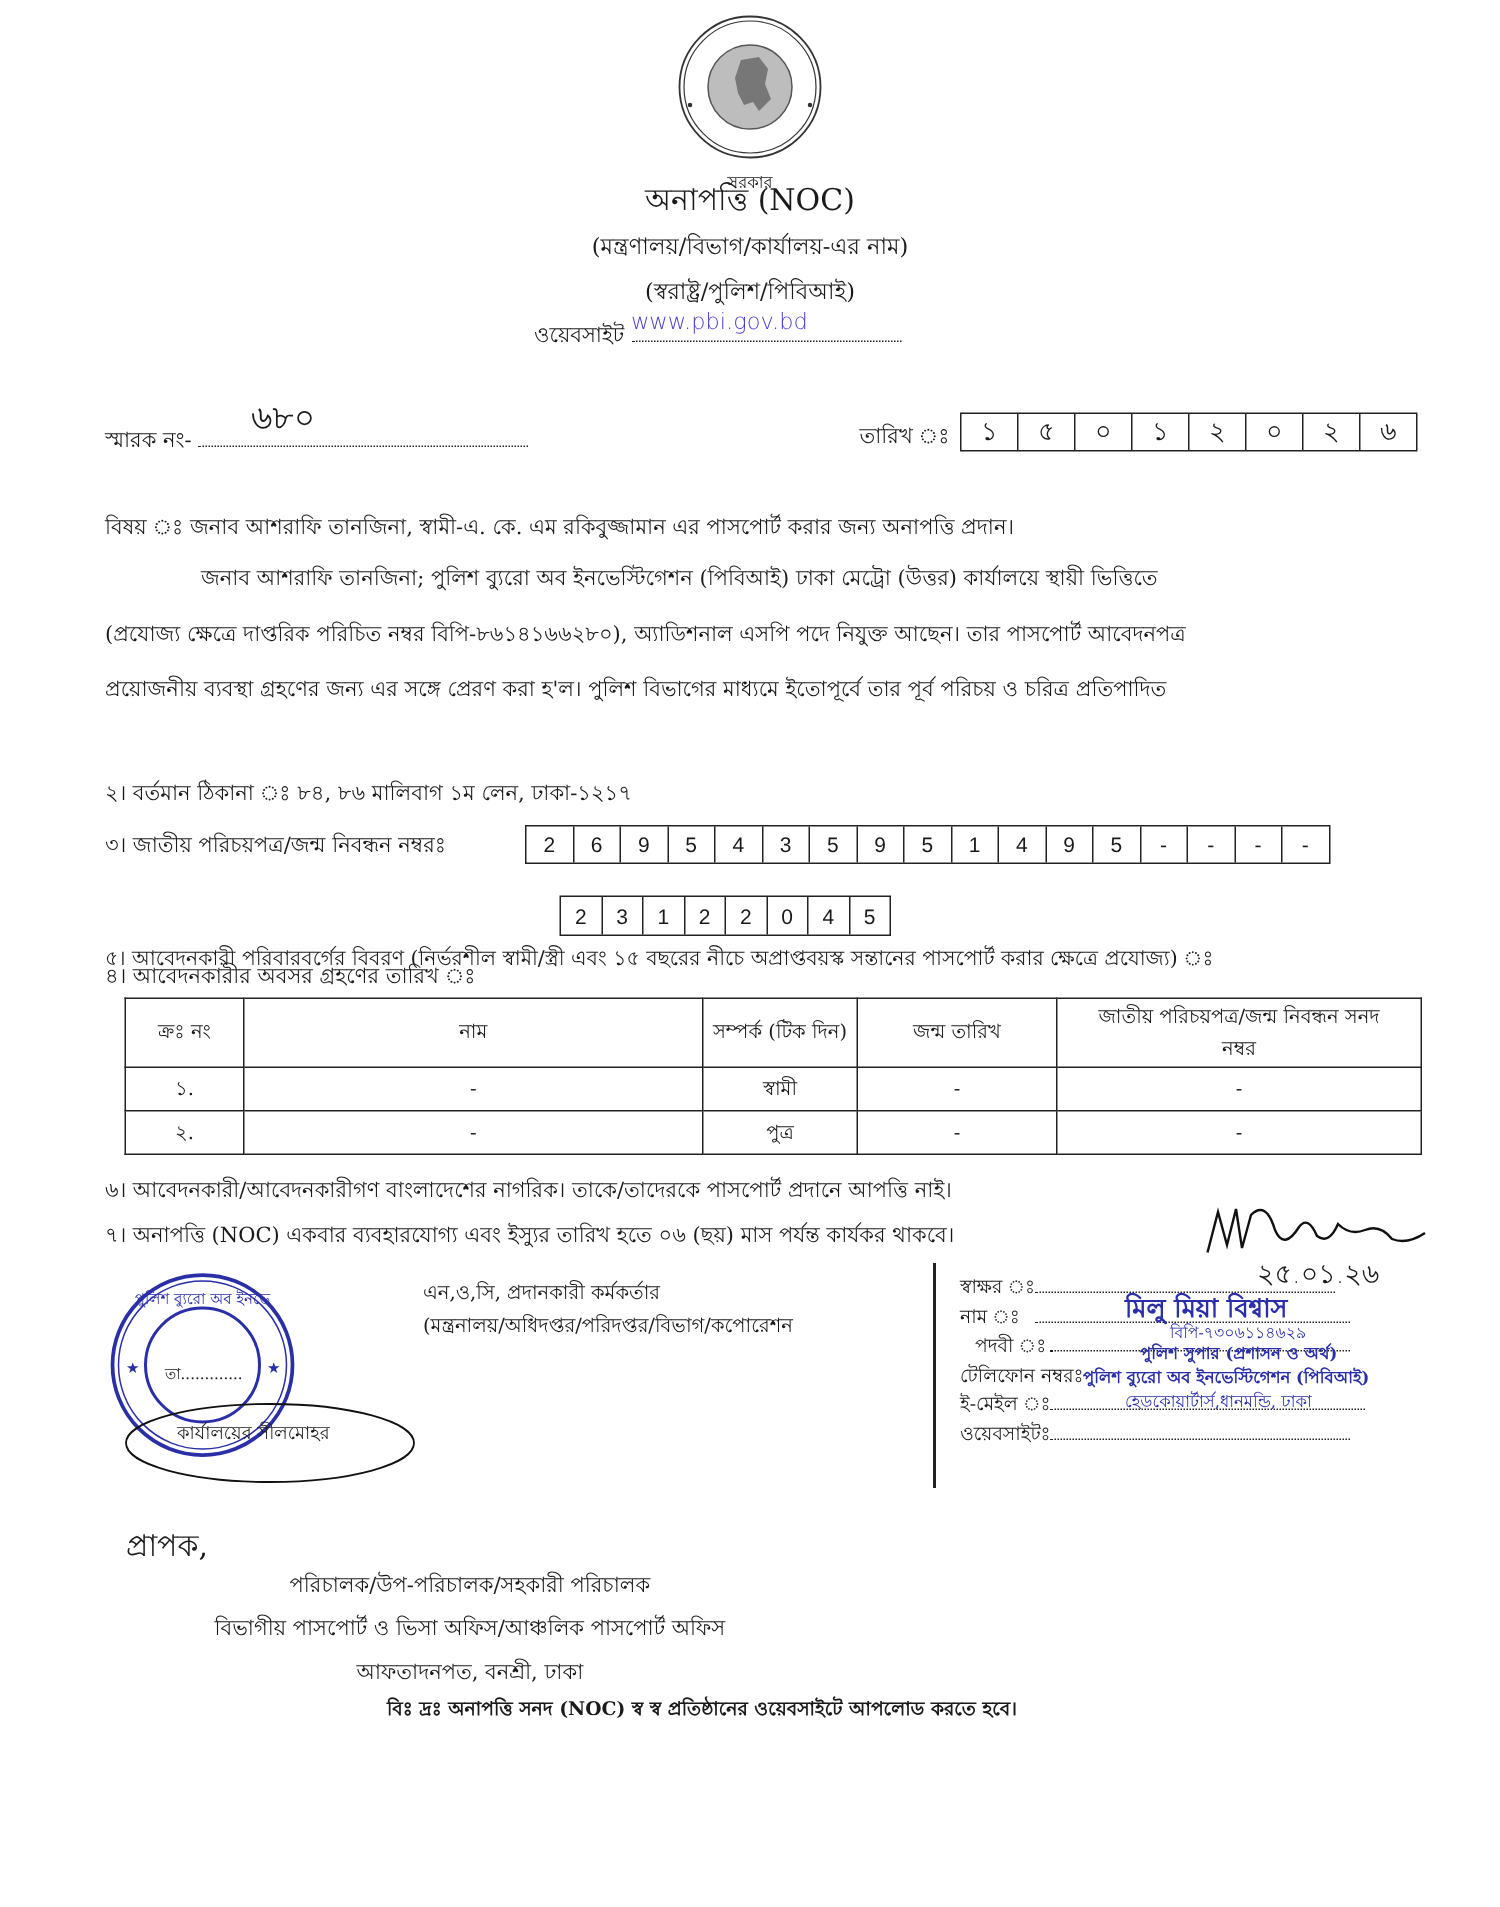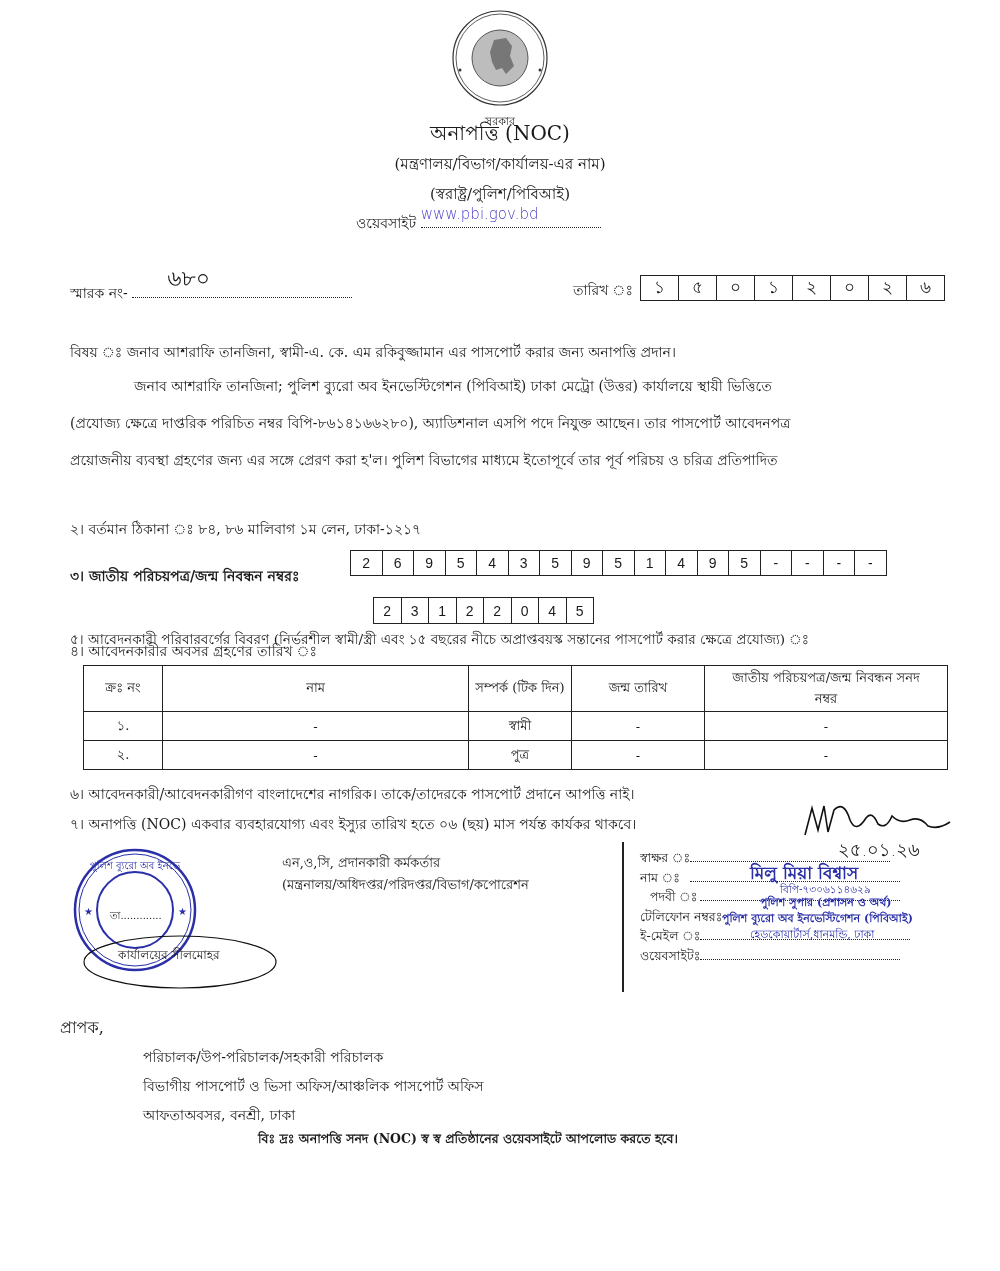--- a/index.html
+++ b/index.html
@@ -63,21 +63,21 @@
 
 <div class="abs para" style="left:70px;top:338px;">বিষয় ঃ জনাব আশরাফি তানজিনা, স্বামী-এ. কে. এম রকিবুজ্জামান এর পাসপোর্ট করার জন্য অনাপত্তি প্রদান।</div>
 <div class="abs para" style="left:70px;top:372px;width:860px;">
   <div style="padding-left:64px;height:37px;">জনাব আশরাফি তানজিনা; পুলিশ ব্যুরো অব ইনভেস্টিগেশন (পিবিআই) ঢাকা মেট্রো (উত্তর) কার্যালয়ে স্থায়ী ভিত্তিতে</div>
   <div style="height:37px;">(প্রযোজ্য ক্ষেত্রে দাপ্তরিক পরিচিত নম্বর বিপি-৮৬১৪১৬৬২৮০), অ্যাডিশনাল এসপি পদে নিযুক্ত আছেন। তার পাসপোর্ট আবেদনপত্র</div>
   <div style="height:37px;">প্রয়োজনীয় ব্যবস্থা গ্রহণের জন্য এর সঙ্গে প্রেরণ করা হ'ল। পুলিশ বিভাগের মাধ্যমে ইতোপূর্বে তার পূর্ব পরিচয় ও চরিত্র প্রতিপাদিত</div>
 </div>
 
 <div class="abs para" style="left:70px;top:515px;">২। বর্তমান ঠিকানা ঃ ৮৪, ৮৬ মালিবাগ ১ম লেন, ঢাকা-১২১৭</div>
 
-<div class="abs para" style="left:70px;top:562px;font-weight:bold;">৩। জাতীয় পরিচয়পত্র/জন্ম নিবন্ধন নম্বরঃ</div>
+<div class="abs para" style="left:70px;top:550px;">৩। জাতীয় পরিচয়পত্র/জন্ম নিবন্ধন নম্বরঃ</div>
 <div class="abs boxes" id="nid-boxes" style="left:350px;top:550px;height:24px;">
     <span style="width: 30.5px; font-size: 14px;">2</span>
     <span style="width: 30.5px; font-size: 14px;">6</span>
     <span style="width: 30.5px; font-size: 14px;">9</span>
     <span style="width: 30.5px; font-size: 14px;">5</span>
     <span style="width: 30.5px; font-size: 14px;">4</span>
     <span style="width: 30.5px; font-size: 14px;">3</span>
     <span style="width: 30.5px; font-size: 14px;">5</span>
     <span style="width: 30.5px; font-size: 14px;">9</span>
     <span style="width: 30.5px; font-size: 14px;">5</span>
@@ -180,19 +180,19 @@
   </div>
   <div style="position:relative;">
     <span>ই-মেইল ঃ</span><span class="dots" style="width:210px;height:10px;"></span>
     <span class="blue" style="position:absolute;left:110px;top:-1px;font-size:11px;">হেডকোয়ার্টার্স,ধানমন্ডি, ঢাকা</span>
   </div>
   <div>
     <span>ওয়েবসাইটঃ</span><span class="dots" style="width:200px;height:10px;"></span>
   </div>
 </div>
 
-<div class="abs" style="left:60px;top:1015px;font-size:16px;">প্রাপক,</div>
-<div class="abs" style="left:143px;top:1043px;font-size:14px;line-height:29px;">
+<div class="abs" style="left:84px;top:1015px;font-size:20px;">প্রাপক,</div>
+<div class="abs" style="left:143px;top:1043px;font-size:14px;line-height:29px;text-align:center;">
   <div>পরিচালক/উপ-পরিচালক/সহকারী পরিচালক</div>
   <div>বিভাগীয় পাসপোর্ট ও ভিসা অফিস/আঞ্চলিক পাসপোর্ট  অফিস</div>
-  <div>আফতাঅবসর, বনশ্রী, ঢাকা</div>
+  <div>আফতাদনপত, বনশ্রী, ঢাকা</div>
 </div>
 <div class="abs" style="left:258px;top:1130px;font-size:12.5px;font-weight:bold;">বিঃ দ্রঃ অনাপত্তি সনদ (NOC) স্ব স্ব প্রতিষ্ঠানের ওয়েবসাইটে আপলোড করতে হবে।</div>
 
 </body></html>

